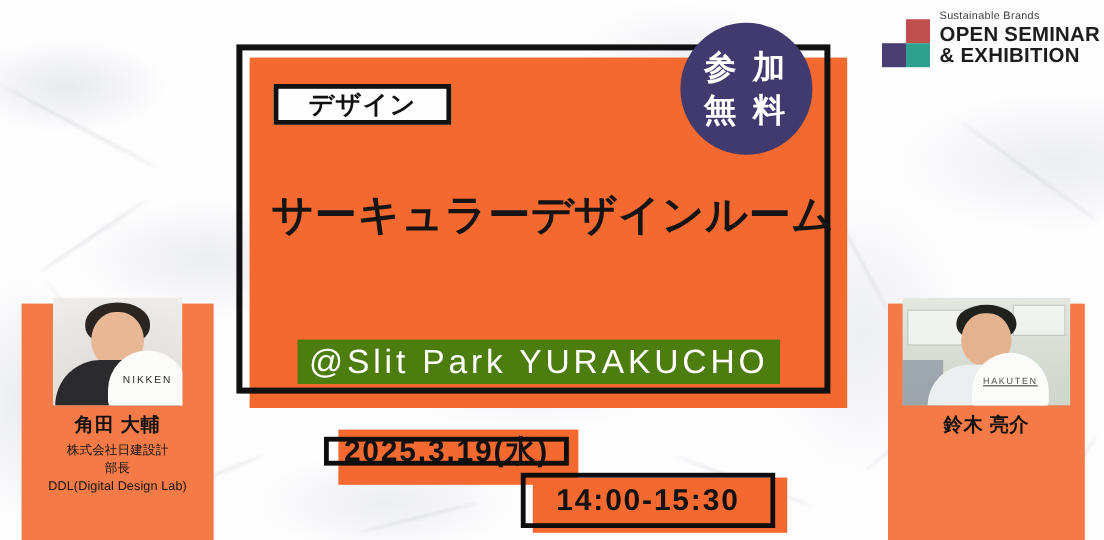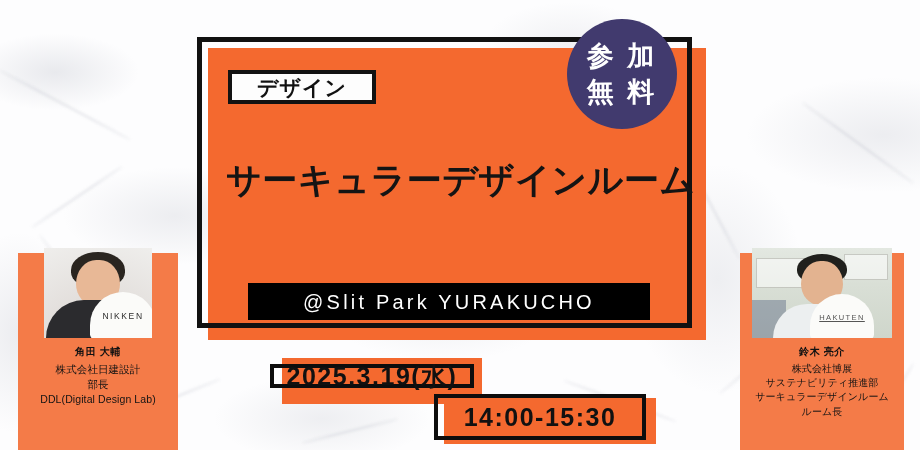--- a/index.html
+++ b/index.html
@@ -91,26 +91,26 @@
     color: #141414;
     letter-spacing: 0.5px;
     line-height: 1.15;
     white-space: nowrap;
   }
 
   .venue {
     position: absolute;
     left: 248px; top: 283px;
     width: 402px; height: 37px;
-    background: #000000;
+    background: #4d7c0f;
     display: flex;
     align-items: center;
     justify-content: center;
     color: #ffffff;
-    font-size: 20px;
+    font-size: 28px;
     letter-spacing: 3.2px;
     line-height: 1;
   }
 
   
   .badge {
     position: absolute;
     left: 567px; top: 19px;
     width: 110px; height: 110px;
     border-radius: 50%;
@@ -273,21 +273,21 @@
     right: 18px; bottom: -2px;
     width: 64px; height: 46px;
     font-size: 7.5px;
     color: #555555;
     letter-spacing: 1.4px;
     text-decoration: underline;
   }
 
   .sp-name {
     margin-top: 9px;
-    font-size: 10px;
+    font-size: 16px;
     font-weight: bold;
     color: #111111;
     letter-spacing: .6px;
     line-height: 1;
   }
   .sp-lines {
     margin-top: 5px;
     text-align: center;
     font-size: 10.5px;
     color: #131313;
@@ -308,20 +308,32 @@
     <div class="vein v3"></div>
     <div class="vein v4"></div>
     <div class="vein v5"></div>
     <div class="vein v6"></div>
     <div class="vein v7"></div>
     <div class="vein v8"></div>
     <div class="vein v9"></div>
     <div class="vein v10"></div>
   </div>
 
+  <div class="logo">
+    <div class="logo-marks">
+      <div class="sq sq-red"></div>
+      <div class="sq sq-purple"></div>
+      <div class="sq sq-teal"></div>
+    </div>
+    <div class="logo-text">
+      <div class="logo-sub">Sustainable Brands</div>
+      <div class="logo-main">OPEN SEMINAR</div>
+      <div class="logo-main2">&amp; EXHIBITION</div>
+    </div>
+  </div>
 
   <div class="hero-fill"></div>
   <div class="hero-frame"></div>
 
   <div class="tag">デザイン</div>
 
   <div class="hero-title">サーキュラーデザインルーム</div>
 
   <div class="venue">@Slit Park YURAKUCHO</div>
 
@@ -361,21 +373,15 @@
       <div class="photo-bg pr-bg"></div>
       <div class="shelf sh1"></div>
       <div class="shelf sh2"></div>
       <div class="shelf sh3"></div>
       <div class="hair r-hair"></div>
       <div class="head r-head"></div>
       <div class="body-sh r-body"></div>
       <div class="brand-badge">HAKUTEN</div>
     </div>
     <div class="sp-name">鈴木 亮介</div>
-    <div class="sp-lines">
-      <div>株式会社博展</div>
-      <div>サステナビリティ推進部</div>
-      <div>サーキュラーデザインルーム</div>
-      <div>ルーム長</div>
-    </div>
   </div>
 
 </div>
 
 </body></html>

